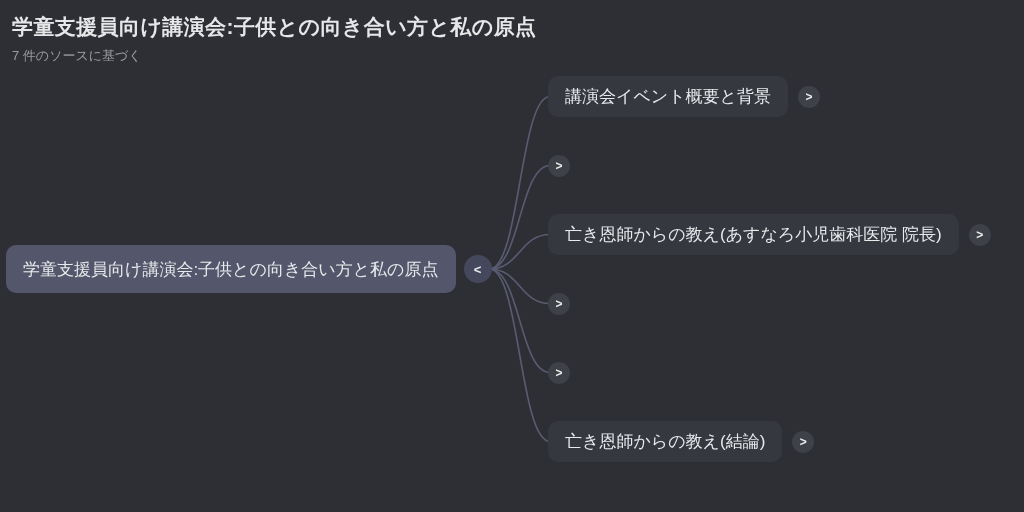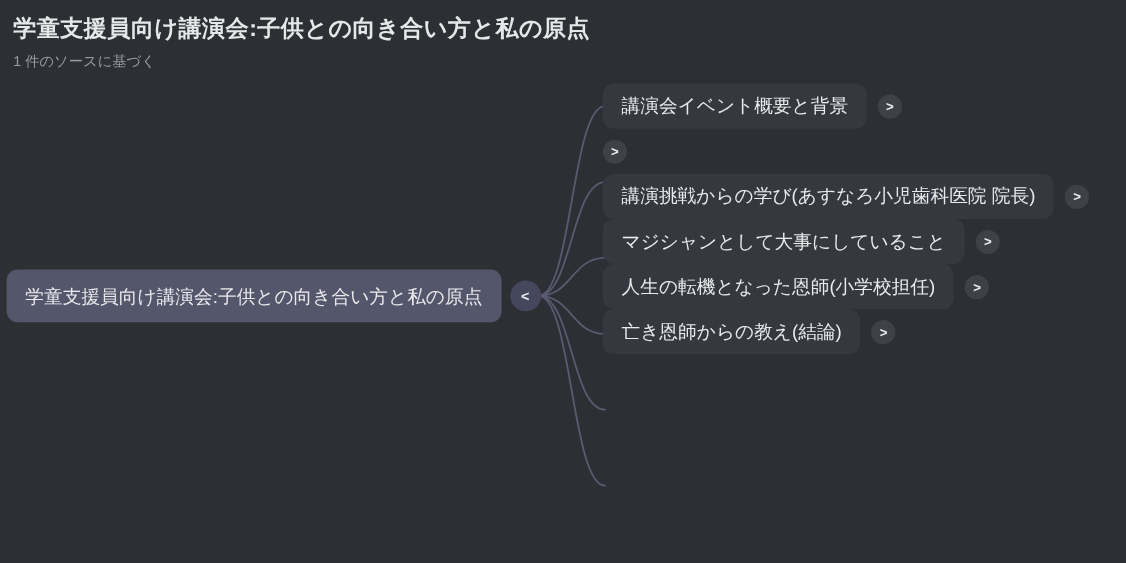--- a/index.html
+++ b/index.html
@@ -41,21 +41,21 @@
   .pill{
     display:flex;align-items:center;
     padding:0 17px;border-radius:10px;
     font-size:17px;font-weight:500;color:var(--nodetext);
     white-space:nowrap;cursor:pointer;
   }
   .root-pill{height:48px;background:var(--rootbg)}
   .child-pill{height:41px;background:var(--childbg)}
   .children{
     position:absolute;left:548px;top:76px;
-    display:flex;flex-direction:column;z-index:2;
+    display:flex;flex-direction:column;gap:28px;z-index:2;
   }
   .child-row{display:flex;align-items:center;gap:10px;height:41px}
   .circle{
     display:flex;align-items:center;justify-content:center;
     border:none;border-radius:50%;padding:0;flex:none;
     color:#eceded;font-family:inherit;font-weight:700;cursor:pointer;
   }
   .root-circle{width:28px;height:28px;background:var(--rootcircle);font-size:13px}
   .child-circle{width:22px;height:22px;background:var(--childcircle);font-size:12px}
 </style>
@@ -68,21 +68,21 @@
       <path d="M 489.515625 269 C 519.7578125 269, 519.7578125 96.5, 550 96.5"></path>
       <path d="M 489.515625 269 C 519.7578125 269, 519.7578125 165.5, 550 165.5"></path>
       <path d="M 489.515625 269 C 519.7578125 269, 519.7578125 234.5, 550 234.5"></path>
       <path d="M 489.515625 269 C 519.7578125 269, 519.7578125 303.5, 550 303.5"></path>
       <path d="M 489.515625 269 C 519.7578125 269, 519.7578125 372.5, 550 372.5"></path>
       <path d="M 489.515625 269 C 519.7578125 269, 519.7578125 441.5, 550 441.5"></path>
     </svg>
 
   <div class="header">
     <h1 class="title">学童支援員向け講演会:子供との向き合い方と私の原点</h1>
-    <div class="subtitle">1 件のソースに基づく</div>
+    <div class="subtitle">7 件のソースに基づく</div>
   </div>
 
   <div class="root-row">
     <div class="pill root-pill">学童支援員向け講演会:子供との向き合い方と私の原点</div>
     <button class="circle root-circle" id="rootCircle">
       <span>&lt;</span>
     </button>
   </div>
 
   <div class="children" id="children">
@@ -93,35 +93,33 @@
     </button>
   </div>
 
   <div class="child-row">
     <button class="circle child-circle">
       <span>&gt;</span>
     </button>
   </div>
 
   <div class="child-row">
-    <div class="pill child-pill">講演挑戦からの学び(あすなろ小児歯科医院 院長)</div>
+    <div class="pill child-pill">亡き恩師からの教え(あすなろ小児歯科医院 院長)</div>
     <button class="circle child-circle">
       <span>&gt;</span>
     </button>
   </div>
 
   <div class="child-row">
-    <div class="pill child-pill">マジシャンとして大事にしていること</div>
     <button class="circle child-circle">
       <span>&gt;</span>
     </button>
   </div>
 
   <div class="child-row">
-    <div class="pill child-pill">人生の転機となった恩師(小学校担任)</div>
     <button class="circle child-circle">
       <span>&gt;</span>
     </button>
   </div>
 
   <div class="child-row">
     <div class="pill child-pill">亡き恩師からの教え(結論)</div>
     <button class="circle child-circle">
       <span>&gt;</span>
     </button>

